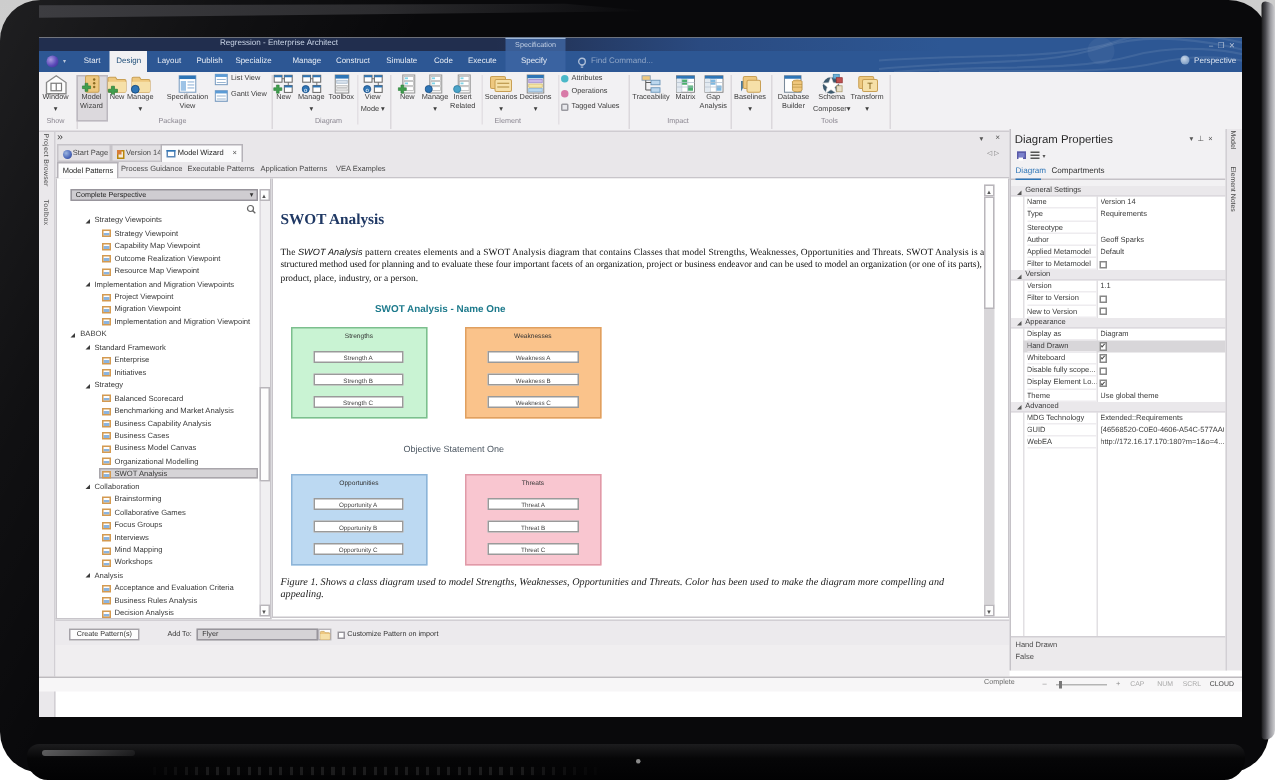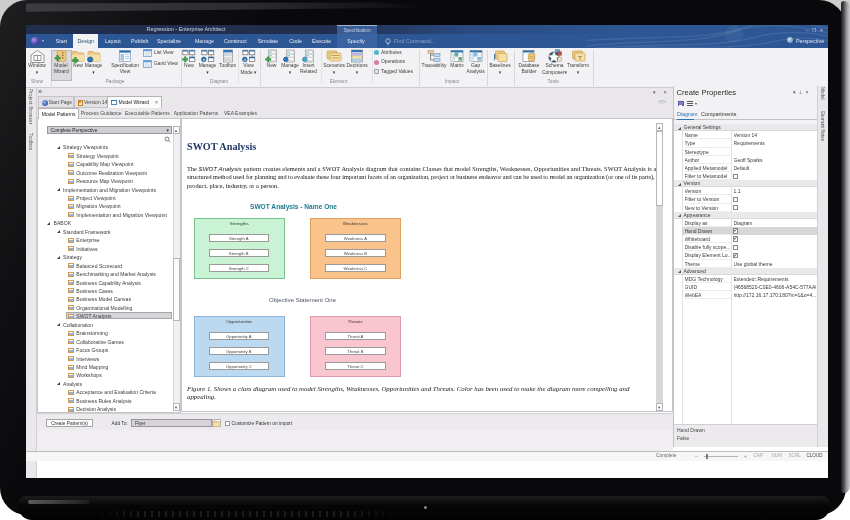--- a/index.html
+++ b/index.html
@@ -547,21 +547,21 @@
 <div class="abs" style="left:105.4px;top:394.4px;width:80.5px;height:8px;background:#d5d3d6;border:0.5px solid #98959c;font-size:4.8px;color:#333;line-height:7.5px;padding-left:2.5px">Flyer</div>
 <div class="abs" style="left:185.8px;top:393.6px;width:9.5px;height:8.5px;background:#fdfdfd;border:0.5px solid #b5b2b8">
       <svg width="8" height="7" viewBox="0 0 14 12" style="display:block;margin:0.5px">
         <path d="M1,3 L1,10 Q1,11 2,11 L11,11 Q12,11 12,10 L12,4 Q12,3 11,3 L6.5,3 L5.5,1.5 L2,1.5 Q1,1.5 1,2.5 Z" fill="#eec87f" stroke="#c9a055" stroke-width="0.8"></path>
         <path d="M1,4.5 L12,4.5 L12,10 Q12,11 11,11 L2,11 Q1,11 1,10 Z" fill="#f6e0a8"></path>
       </svg>
     </div>
 <div class="abs" style="left:198.8px;top:395.8px;width:5px;height:5px;background:#fff;border:0.5px solid #98959c"></div>
 <div class="abs" style="left:205.5px;top:395.6px;font-size:4.8px;color:#333">Customize Pattern on import</div>
 <div class="abs" style="left:646.5px;top:61px;width:144.5px;height:361px;background:#f2f1f3;border-left:1px solid #c5c2c7"></div>
-<div class="abs" style="left:650.5px;top:62.5px;font-size:7.6px;color:#2a2a2a">Create Properties</div>
+<div class="abs" style="left:650.5px;top:62.5px;font-size:7.6px;color:#2a2a2a">Diagram Properties</div>
 <div class="abs" style="left:767.0px;top:63.5px;font-size:5px;color:#555">▾&nbsp;&nbsp;⊥&nbsp;&nbsp;×</div>
 <div class="abs" style="left:652.0px;top:75.5px;width:5.5px;height:5.5px;background:#7a80cc;border:0.5px solid #5a5aa8">
       <div style="width:3px;height:2px;background:#fff;margin:3px auto 0"></div>
     </div>
 <div class="abs" style="left:661.0px;top:75.5px;width:6px;height:5.5px;border-top:1.4px solid #555;border-bottom:1.4px solid #555">
       <div style="margin-top:1.3px;height:1.4px;background:#555"></div>
     </div>
 <div class="abs" style="left:669.0px;top:76.0px;font-size:4px;color:#555">▾</div>
 <div class="abs" style="left:651.0px;top:85.5px;font-size:5.4px;color:#2e75b6">Diagram</div>
 <div class="abs" style="left:675.0px;top:85.5px;font-size:5.4px;color:#333">Compartments</div>

